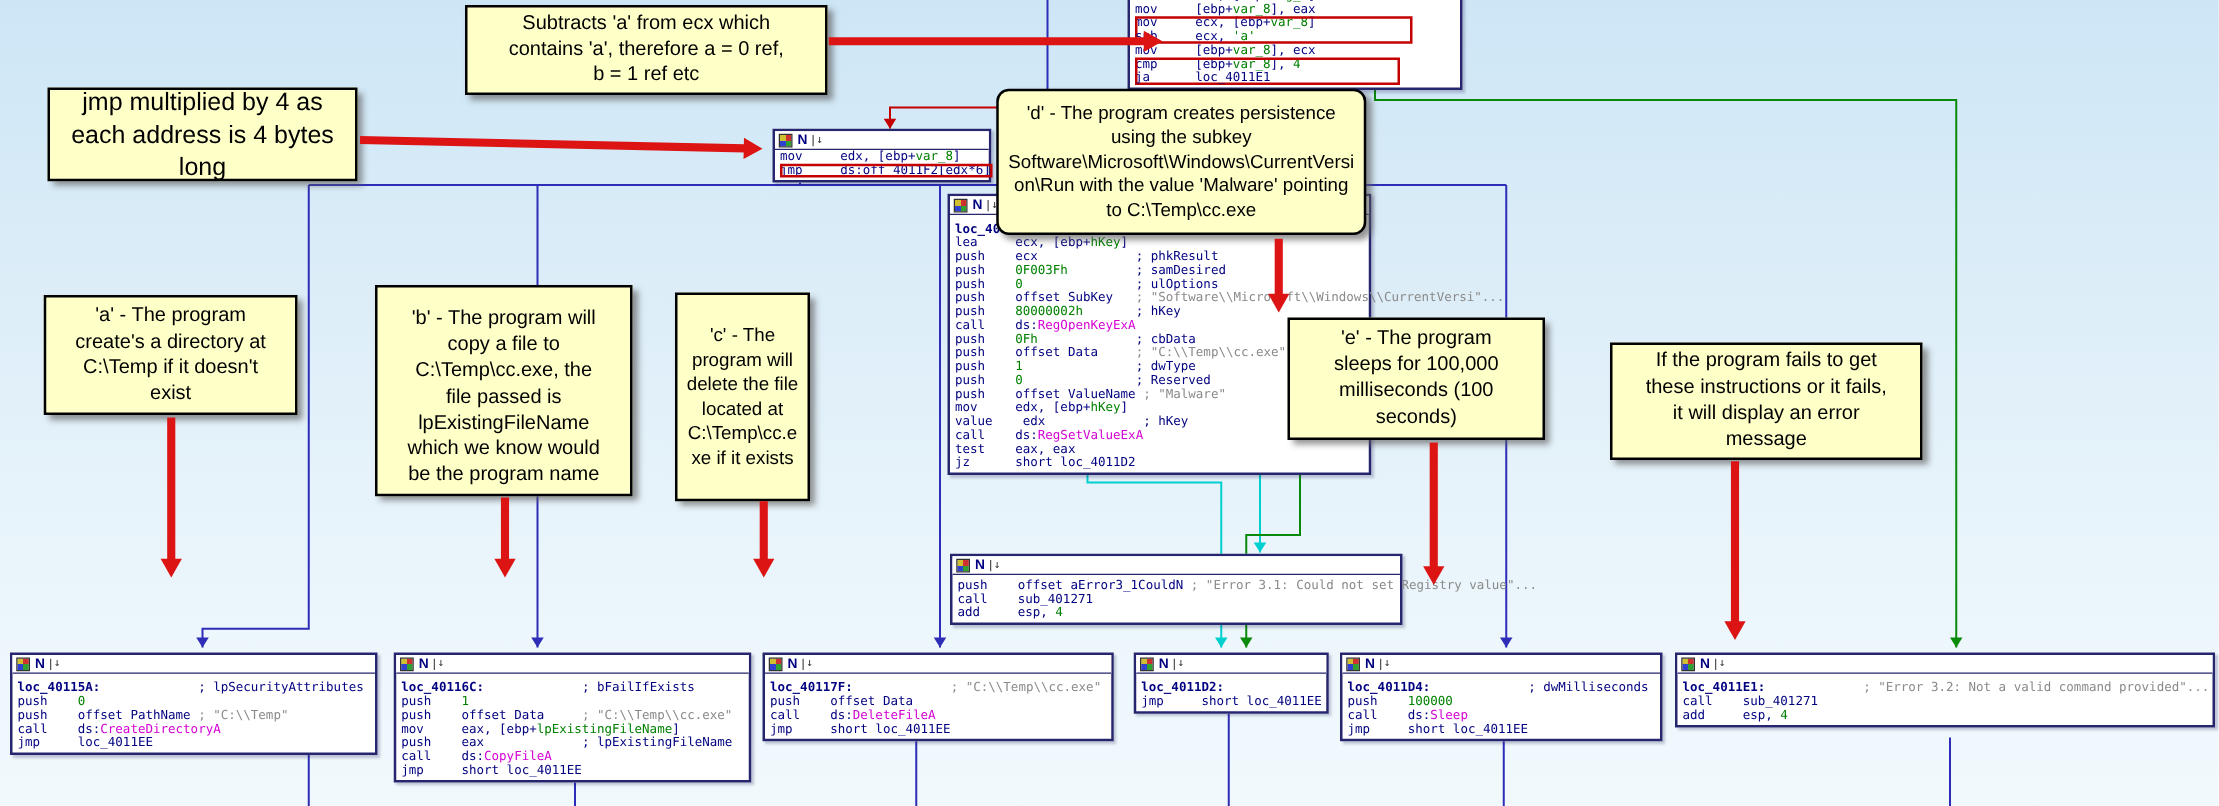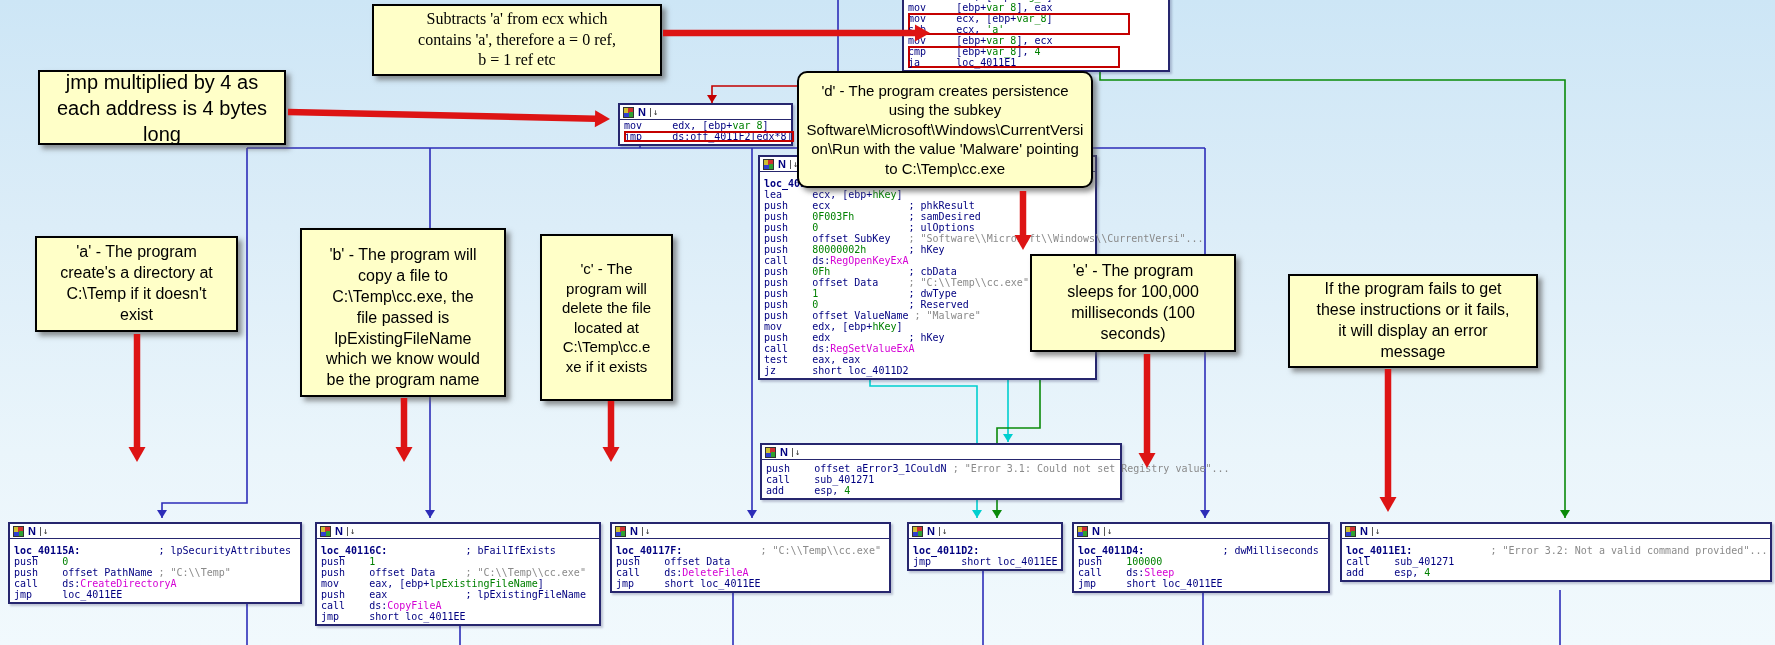--- a/index.html
+++ b/index.html
@@ -75,21 +75,21 @@
         <div class="ln"><span>cmp     [ebp+</span><span class="g">var_8</span><span>], </span><span class="g">4</span><span class="hlov" style="width: 212px; height: 22px;"></span></div>
         <div class="ln"><span>ja      loc_4011E1</span></div>
       </div>
       <div class="blk" style="left: 618px; top: 103px; width: 175px;">
         <div class="bh">
           <span class="ic-grid"></span>
           <span class="ic-n">N</span>
           <span class="ic-dn">↓</span>
         </div>
         <div class="ln"><span>mov     edx, [ebp+</span><span class="g">var_8</span><span>]</span></div>
-        <div class="ln"><span>jmp     ds:off_4011F2[edx*8]</span><span class="hlov" style="width: 170px; height: 11px;"></span></div>
+        <div class="ln"><span>jmp     ds:off_4011F2[edx*6]</span><span class="hlov" style="width: 170px; height: 11px;"></span></div>
       </div>
       <div class="blk" style="left: 758px; top: 155px; width: 339px;">
         <div class="bh">
           <span class="ic-grid"></span>
           <span class="ic-n">N</span>
           <span class="ic-dn">↓</span>
         </div>
         <div class="blank" style="height: 6px;"></div>
         <div class="ln"><span class="b">loc_401186:</span></div>
         <div class="ln"><span>lea     ecx, [ebp+</span><span class="g">hKey</span><span>]</span></div>
@@ -98,21 +98,21 @@
         <div class="ln"><span>push    </span><span class="g">0</span><span>               ; ulOptions</span></div>
         <div class="ln"><span>push    offset SubKey   </span><span class="y">; "Software\\Microsoft\\Windows\\CurrentVersi"...</span></div>
         <div class="ln"><span>push    </span><span class="g">80000002h</span><span>       ; hKey</span></div>
         <div class="ln"><span>call    ds:</span><span class="m">RegOpenKeyExA</span></div>
         <div class="ln"><span>push    </span><span class="g">0Fh</span><span>             ; cbData</span></div>
         <div class="ln"><span>push    offset Data     </span><span class="y">; "C:\\Temp\\cc.exe"</span></div>
         <div class="ln"><span>push    </span><span class="g">1</span><span>               ; dwType</span></div>
         <div class="ln"><span>push    </span><span class="g">0</span><span>               ; Reserved</span></div>
         <div class="ln"><span>push    offset ValueName </span><span class="y">; "Malware"</span></div>
         <div class="ln"><span>mov     edx, [ebp+</span><span class="g">hKey</span><span>]</span></div>
-        <div class="ln"><span>push    edx             </span><span>; hKey</span></div>
+        <div class="ln"><span>value    edx             </span><span>; hKey</span></div>
         <div class="ln"><span>call    ds:</span><span class="m">RegSetValueExA</span></div>
         <div class="ln"><span>test    eax, eax</span></div>
         <div class="ln"><span>jz      short loc_4011D2</span></div>
       </div>
       <div class="blk" style="left: 760px; top: 443px; width: 362px;">
         <div class="bh">
           <span class="ic-grid"></span>
           <span class="ic-n">N</span>
           <span class="ic-dn">↓</span>
         </div>
@@ -190,45 +190,45 @@
           <span class="ic-dn">↓</span>
         </div>
         <div class="blank" style="height: 6px;"></div>
         <div class="ln"><span class="b">loc_4011E1:</span><span>             </span><span class="y">; "Error 3.2: Not a valid command provided"...</span></div>
         <div class="ln"><span>call    sub_401271</span></div>
         <div class="ln"><span>add     esp, </span><span class="g">4</span></div>
       </div>
     </div>
   <div id="annos-layer">
       <div class="anno" style="left: 372px; top: 4px; width: 290px; height: 72px;">
-        <div class="txt" style="font-size: 16px; font-family: Liberation Serif, serif;">Subtracts 'a' from ecx which
+        <div class="txt" style="font-size: 16px;">Subtracts 'a' from ecx which
 contains 'a', therefore a = 0 ref,
 b = 1 ref etc</div>
       </div>
       <div class="anno" style="left: 38px; top: 70px; width: 248px; height: 75px;">
         <div class="txt" style="font-size: 20px;">jmp multiplied by 4 as
 each address is 4 bytes
 long</div>
       </div>
-      <div class="anno" style="left: 35px; top: 236px; width: 203px; height: 96px;">
+      <div class="anno" style="left: 35px; top: 236px; width: 203px; height: 96px; align-items: flex-end;">
         <div class="txt" style="font-size: 16px;">'a' - The program
 create's a directory at
 C:\Temp if it doesn't
 exist</div>
       </div>
       <div class="anno" style="left: 300px; top: 228px; width: 206px; height: 169px; align-items: flex-end;">
         <div class="txt" style="font-size: 16px;">'b' - The program will
 copy a file to
 C:\Temp\cc.exe, the
 file passed is
 lpExistingFileName
 which we know would
 be the program name</div>
       </div>
-      <div class="anno" style="left: 540px; top: 234px; width: 133px; height: 167px;">
+      <div class="anno" style="left: 540px; top: 234px; width: 108px; height: 167px;">
         <div class="txt" style="font-size: 15px;">'c' - The
 program will
 delete the file
 located at
 C:\Temp\cc.e
 xe if it exists</div>
       </div>
       <div class="anno" style="left: 797px; top: 71px; width: 296px; height: 117px; border-radius: 10px;">
         <div class="txt" style="font-size: 15px;">'d' - The program creates persistence
 using the subkey

